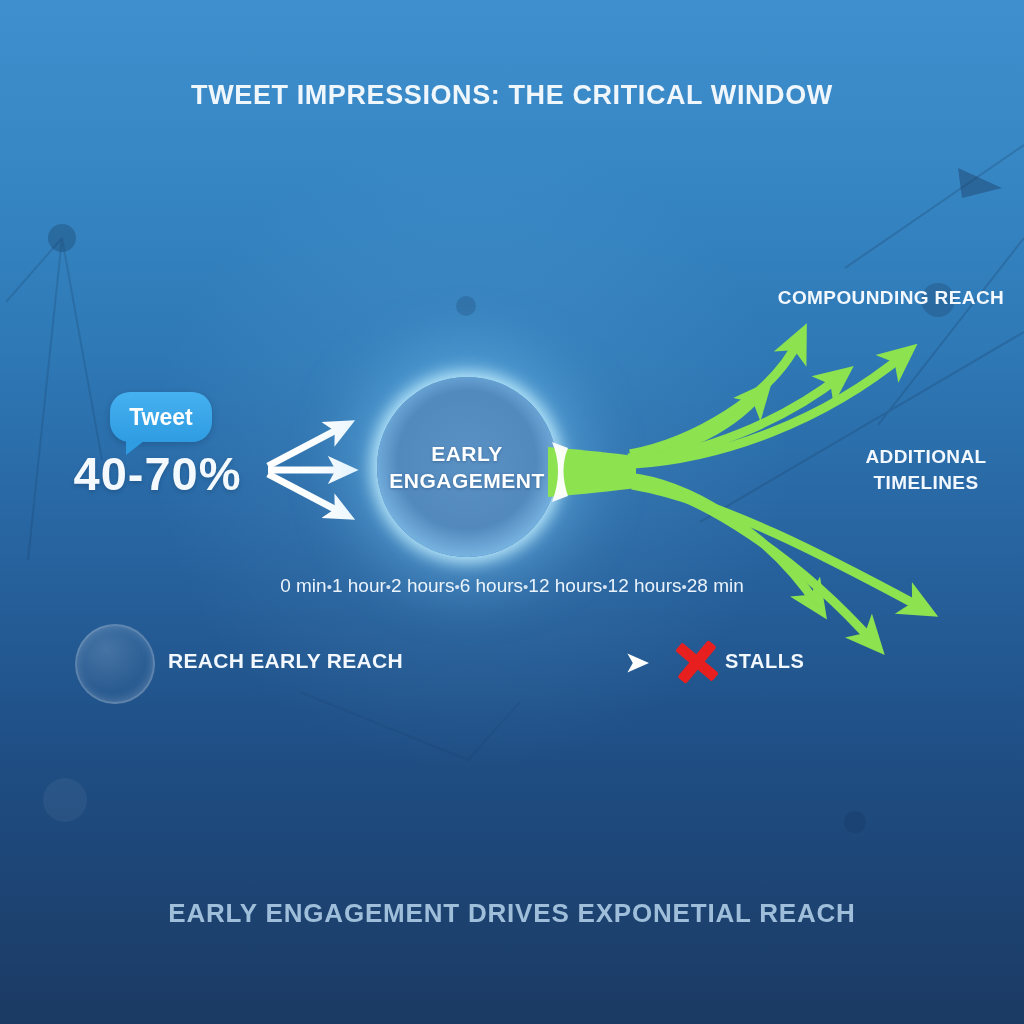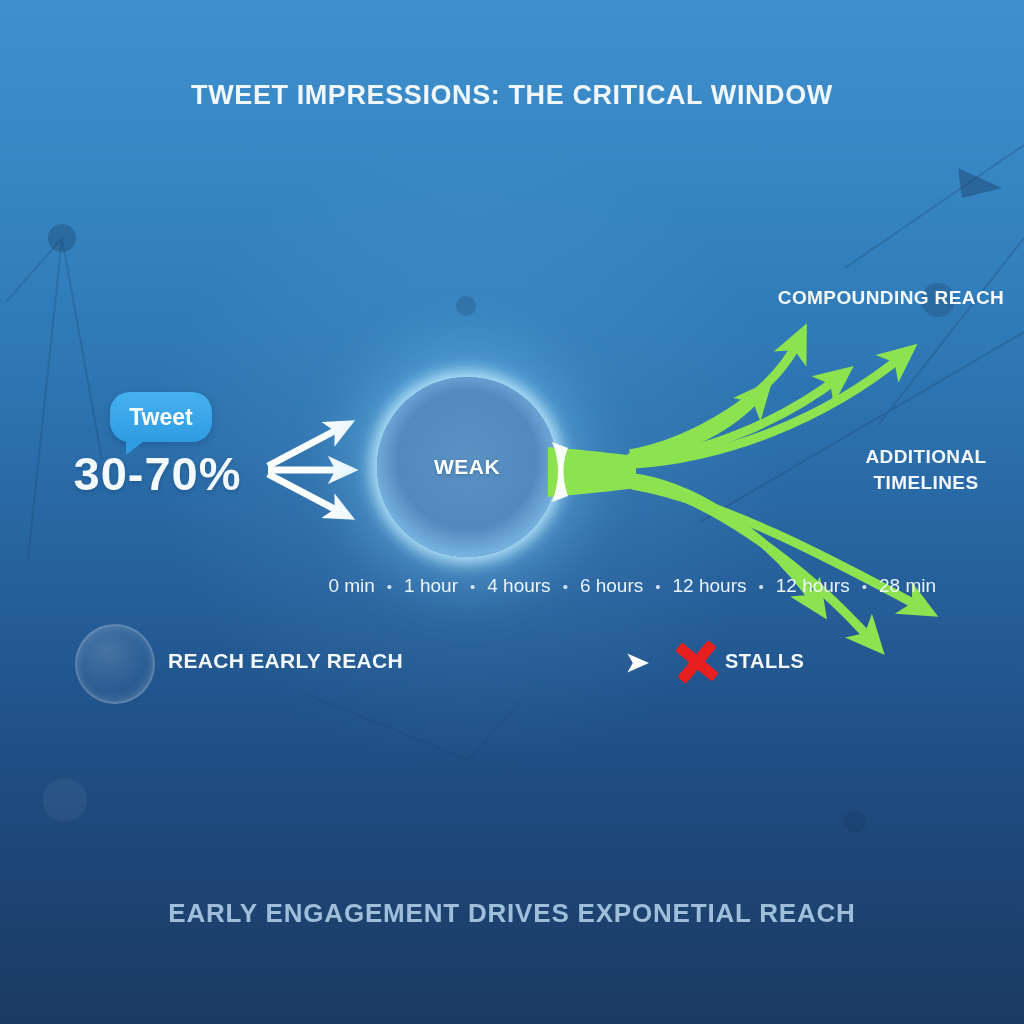--- a/index.html
+++ b/index.html
@@ -49,22 +49,22 @@
     position:absolute; left:766px; top:287px; width:250px; text-align:center;
     color:#f2f8fd; font-size:19px; font-weight:bold; letter-spacing:0.4px;
   }
   .outcome-additional {
     position:absolute; left:826px; top:444px; width:200px; text-align:center;
     color:#f2f8fd; font-size:19px; font-weight:bold; letter-spacing:0.4px; line-height:1.35;
   }
 
   .timeline {
     position:absolute; left:88px; top:575px; width:848px;
-    display:flex; align-items:center; justify-content:flex-end;
-    color:rgba(243,249,255,0.96); font-size:19px;gap:12px;
+    display:flex; align-items:center; justify-content:center;
+    color:rgba(243,249,255,0.96); font-size:19px;
   }
   .timeline .dot { font-size:15px; opacity:0.85; }
 
   .weak-bubble {
     position:absolute; left:75px; top:624px; width:76px; height:76px; border-radius:50%;
     background: radial-gradient(circle at 38% 32%, rgba(255,255,255,0.16), rgba(255,255,255,0.04) 60%, rgba(255,255,255,0.10) 100%);
     border:2px solid rgba(255,255,255,0.22);
     box-shadow: inset 0 0 10px rgba(255,255,255,0.18);
   }
   .weak-label {
@@ -111,35 +111,36 @@
     <circle cx="855" cy="822" r="11" fill="#14365c" opacity="0.28"></circle>
     <path d="M300,692 L468,760 L520,702" stroke="#14365c" stroke-width="2" opacity="0.13" fill="none"></path>
   </svg>
 
   <div class="title">TWEET IMPRESSIONS: THE CRITICAL WINDOW</div>
 
   <div class="tweet-bubble">
     <span class="label">Tweet</span>
     <div class="tweet-tail"></div>
   </div>
-  <div class="stat">30-70%</div>
+  <div class="stat">40-70%</div>
 
   <svg class="svg-white-arrows" width="120" height="130" viewBox="0 0 120 130">
     <defs>
       <marker id="wh" markerWidth="4.6" markerHeight="4.6" refX="2.6" refY="2.3" orient="auto" markerUnits="strokeWidth">
         <path d="M0,0.3 L4.4,2.3 L0,4.3 L1.1,2.3 Z" fill="#ffffff"></path>
       </marker>
     </defs>
     <path d="M12,64 L88,24" stroke="#ffffff" stroke-width="7" fill="none" marker-end="url(#wh)"></path>
     <path d="M12,68 L90,68" stroke="#ffffff" stroke-width="7" fill="none" marker-end="url(#wh)"></path>
     <path d="M12,72 L88,112" stroke="#ffffff" stroke-width="7" fill="none" marker-end="url(#wh)"></path>
   </svg>
 
   <div class="hub">
-    <span class="line">WEAK</span>
+    <span class="line">EARLY</span>
+    <span class="line">ENGAGEMENT</span>
   </div>
 
   <svg class="svg-green-fan" width="445" height="420" viewBox="0 0 445 420">
     <defs>
       <marker id="gh" markerWidth="4.6" markerHeight="4.6" refX="2.6" refY="2.3" orient="auto" markerUnits="strokeWidth">
         <path d="M0,0.3 L4.4,2.3 L0,4.3 L1.1,2.3 Z" fill="#8ce24f"></path>
       </marker>
     </defs>
 
     <path d="M8,185 C45,188 72,191 96,194 L96,226 C72,229 45,232 8,235 Z" fill="#8ce24f"></path>
@@ -160,21 +161,21 @@
   <div class="outcome-additional">
     <div>ADDITIONAL</div>
     <div>TIMELINES</div>
   </div>
 
   <div class="timeline">
     <span>0 min</span>
     <span class="dot">•</span>
     <span>1 hour</span>
     <span class="dot">•</span>
-    <span>4 hours</span>
+    <span>2 hours</span>
     <span class="dot">•</span>
     <span>6 hours</span>
     <span class="dot">•</span>
     <span>12 hours</span>
     <span class="dot">•</span>
     <span>12 hours</span>
     <span class="dot">•</span>
     <span>28 min</span>
   </div>
 

